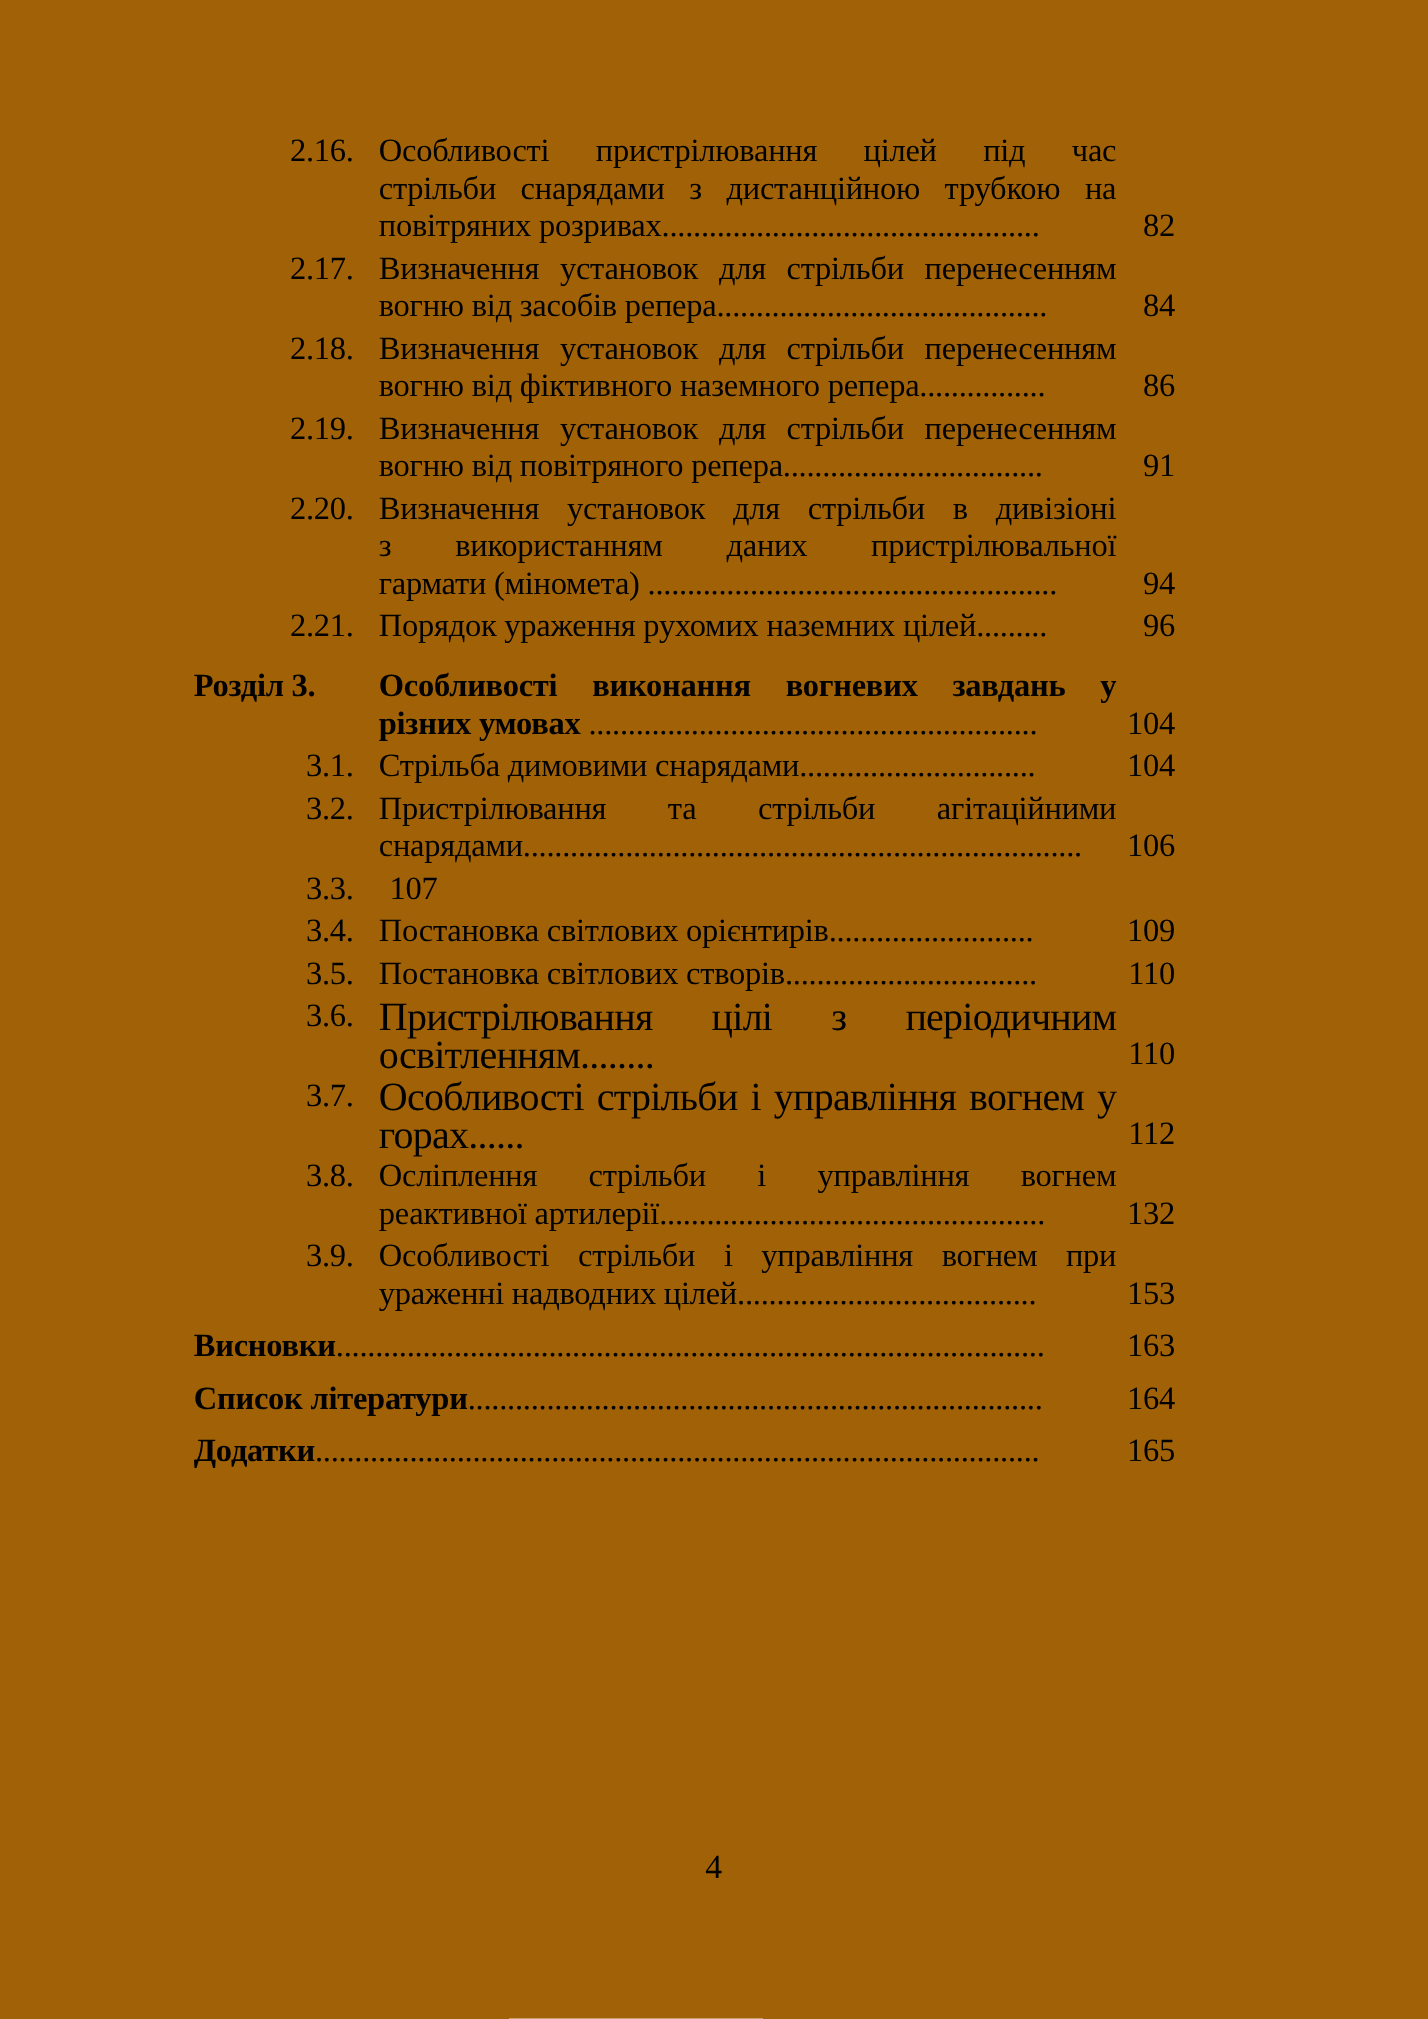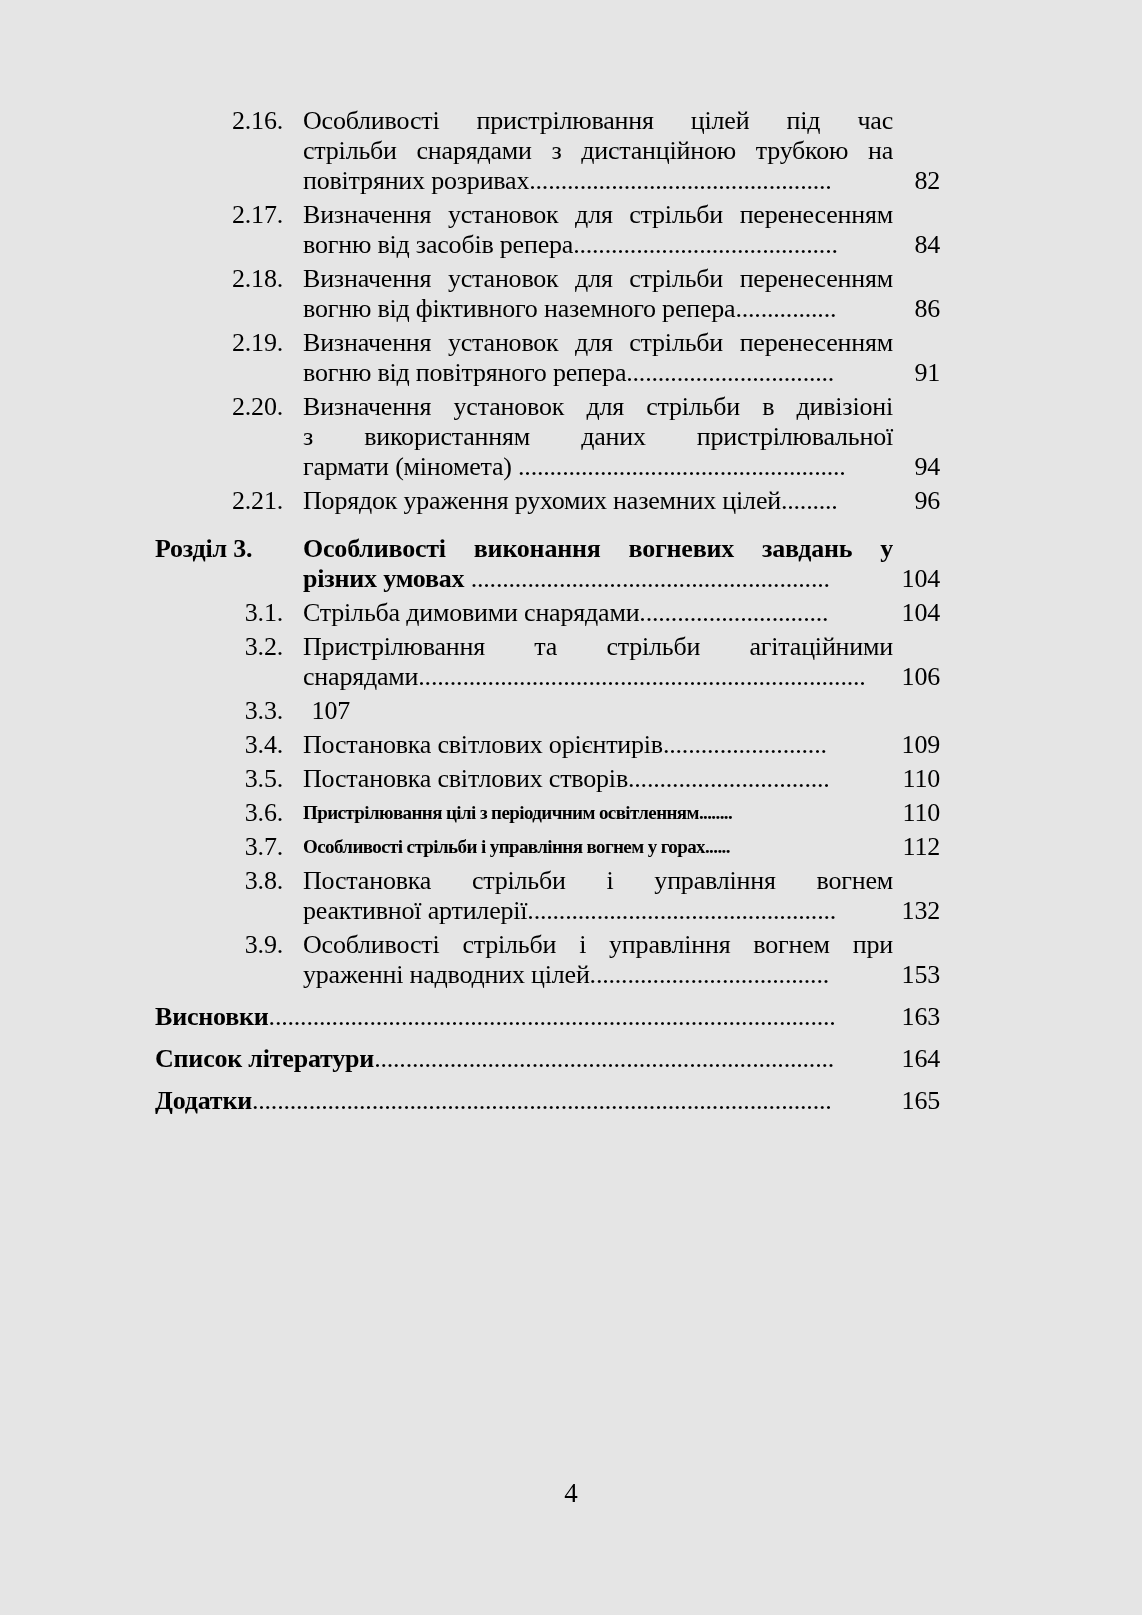--- a/index.html
+++ b/index.html
@@ -2,21 +2,21 @@
 <html><head>
 <meta charset="utf-8">
 <style>
   html, body { margin: 0; padding: 0; background: #ffffff; }
   body {
     width: 1142px; height: 1615px;
     font-family: "Liberation Serif", "DejaVu Serif", serif;
     color: #000;
     position: relative;
   }
-  .page { position: absolute; inset: 0; background: #e5e5e5; }
+  .page { position: absolute; inset: 0; background: #a16207; }
 
   .toc {
     position: absolute;
     left: 155px; top: 106px;
     width: 785px;
     font-size: 26px;
     line-height: 30px;
     letter-spacing: -0.2px;
   }
 
@@ -44,21 +44,21 @@
 
   .title { flex: none; width: 590px; }
   .tail .title { width: 738px; }
 
   .line { text-align: justify; text-align-last: justify; }
   .line.last { text-align-last: left; }
 
   .chapter .line, .tail .line { font-weight: bold; }
   .chapter .line .dots, .tail .line .dots { font-weight: normal; }
 
-  .row.condensed .title { font-size: 19px; letter-spacing: -0.6px; font-weight: bold; }
+  .row.condensed .title { font-size: 32px; letter-spacing: -0.6px; }
 
   .pg { flex: none; width: 47px; text-align: right; }
 
   .folio {
     position: absolute;
     left: 0; right: 0;
     top: 1478px;
     text-align: center;
     font-size: 27px;
   }
@@ -168,21 +168,21 @@
       <div class="row item condensed">
         <div class="num">3.7.</div>
         <div class="title">
           <div class="line last"><span class="t">Особливості стрільби і управління вогнем у горах</span><span class="dots">......</span></div>
         </div>
         <div class="pg">112</div>
       </div>
       <div class="row item">
         <div class="num">3.8.</div>
         <div class="title">
-          <div class="line">Постановка стрільби і управління вогнем</div>
+          <div class="line">Осліплення стрільби і управління вогнем</div>
           <div class="line last"><span class="t">реактивної артилерії</span><span class="dots">.................................................</span></div>
         </div>
         <div class="pg">132</div>
       </div>
       <div class="row item">
         <div class="num">3.9.</div>
         <div class="title">
           <div class="line">Особливості стрільби і управління вогнем при</div>
           <div class="line last"><span class="t">ураженні надводних цілей</span><span class="dots">......................................</span></div>
         </div>

